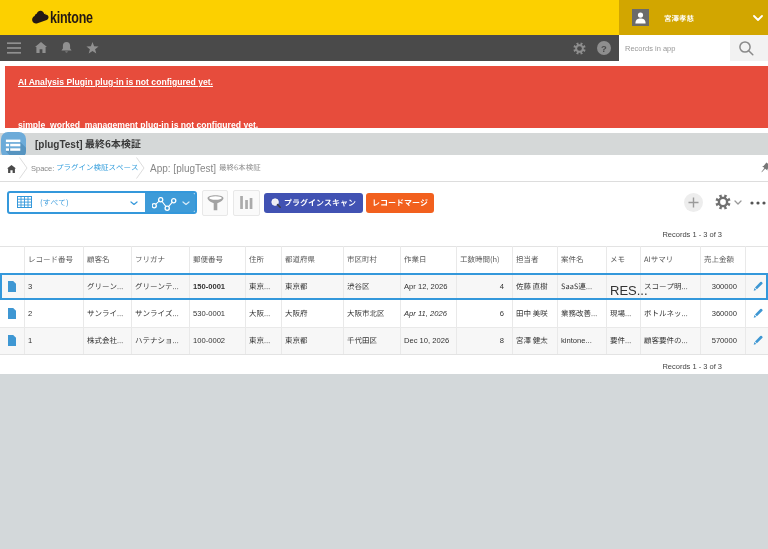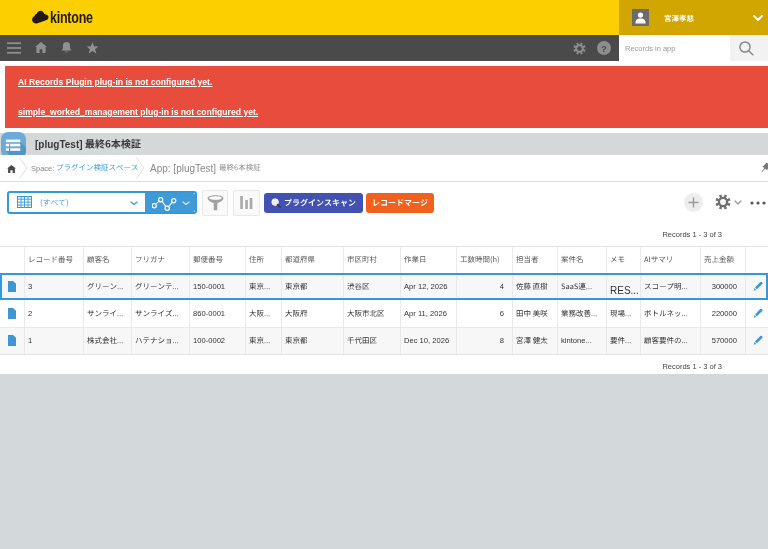--- a/index.html
+++ b/index.html
@@ -81,23 +81,23 @@
   </div>
 <div class="abs" style="left:730px;top:35px;width:38px;height:26px;background:#F2F2F2"></div>
 <div style="position:absolute;left:739px;top:41px;">
     <svg width="15" height="15" viewBox="0 0 15 15">
 <circle cx="6.0" cy="6.0" r="5.1" fill="none" stroke="#8A8A8A" stroke-width="1.5"></circle>
 <path d="M9.7 9.7 L13.8 13.8" stroke="#8A8A8A" stroke-width="1.5" stroke-linecap="round"></path>
     </svg>
   </div>
 <div class="abs" style="left:4.5px;top:65.5px;width:763.5px;height:62px;background:#E74C3C"></div>
 <div style="position:absolute;left:18px;top:77px;">
-    <div style="font-size:8.6px;font-weight:bold;color:#fff;text-decoration:underline">AI Records Plugin plug-in is not configured yet.</div>
-  </div>
-<div style="position:absolute;left:18px;top:107px;">
+    <div style="font-size:8.6px;font-weight:bold;color:#fff;text-decoration:underline">AI Analysis Plugin plug-in is not configured yet.</div>
+  </div>
+<div style="position:absolute;left:18px;top:120px;">
     <div style="font-size:8.6px;font-weight:bold;color:#fff;text-decoration:underline">simple_worked_management plug-in is not configured yet.</div>
   </div>
 <div class="abs" style="left:0;top:133px;width:768px;height:22px;background:#D5D8D8"></div>
 <div style="position:absolute;left:1px;top:131.5px;">
     <svg width="25" height="26" viewBox="0 0 25 26">
 <defs>
         <clipPath id="aic">
           <rect width="25" height="26" rx="7" ry="7"></rect>
         </clipPath>
       </defs>
@@ -381,21 +381,21 @@
       </svg>
     </div>
   </div>
 <div style="position:absolute;left:135px;top:273px;">
     <div class="flex" style="height:27px">
       <svg width="44.3" height="9.4" viewBox="0 0 44.3 9.4" style="display:block">
         <path transform="translate(0,7.12)" d="M5.7 -6.0 5.3 -5.8C5.5 -5.5 5.8 -5.1 5.9 -4.8L6.4 -5.0C6.2 -5.3 5.9 -5.7 5.7 -6.0ZM6.6 -6.3 6.2 -6.1C6.4 -5.8 6.6 -5.4 6.8 -5.1L7.2 -5.3C7.0 -5.6 6.8 -6.0 6.6 -6.3ZM3.7 -5.6 3.0 -5.9C3.0 -5.7 2.9 -5.4 2.8 -5.3C2.5 -4.6 1.7 -3.5 0.4 -2.7L1.0 -2.4C1.8 -2.9 2.4 -3.6 2.9 -4.2H5.4C5.2 -3.5 4.8 -2.5 4.2 -1.9C3.5 -1.1 2.6 -0.4 1.2 0.0L1.7 0.5C3.1 -0.0 4.0 -0.7 4.7 -1.5C5.4 -2.3 5.9 -3.4 6.1 -4.1C6.1 -4.2 6.2 -4.4 6.2 -4.5L5.7 -4.8C5.6 -4.8 5.5 -4.7 5.2 -4.7H3.2L3.4 -5.1C3.5 -5.2 3.6 -5.4 3.7 -5.6Z M13.3 -5.7H12.6C12.6 -5.5 12.7 -5.3 12.7 -5.0C12.7 -4.8 12.7 -4.1 12.7 -3.9C12.7 -2.4 12.6 -1.8 12.0 -1.2C11.6 -0.7 10.9 -0.4 10.2 -0.2L10.7 0.3C11.3 0.1 12.0 -0.2 12.5 -0.8C13.1 -1.4 13.3 -2.0 13.3 -3.8C13.3 -4.1 13.3 -4.7 13.3 -5.0C13.3 -5.3 13.3 -5.5 13.3 -5.7ZM9.8 -5.6H9.2C9.2 -5.5 9.2 -5.2 9.2 -5.1C9.2 -4.9 9.2 -2.9 9.2 -2.6C9.2 -2.4 9.2 -2.1 9.2 -2.0H9.8C9.8 -2.2 9.8 -2.4 9.8 -2.6C9.8 -2.9 9.8 -4.9 9.8 -5.1C9.8 -5.3 9.8 -5.5 9.8 -5.6Z M15.8 -3.2V-2.5C16.0 -2.5 16.4 -2.5 16.8 -2.5C17.4 -2.5 20.4 -2.5 20.9 -2.5C21.3 -2.5 21.6 -2.5 21.7 -2.5V-3.2C21.6 -3.2 21.3 -3.2 20.9 -3.2C20.4 -3.2 17.4 -3.2 16.8 -3.2C16.4 -3.2 16.0 -3.2 15.8 -3.2Z M24.2 -5.5 23.8 -5.0C24.3 -4.7 25.3 -3.9 25.6 -3.5L26.1 -3.9C25.7 -4.4 24.7 -5.1 24.2 -5.5ZM23.6 -0.5 24.0 0.1C25.2 -0.1 26.2 -0.5 26.9 -1.0C28.0 -1.7 28.9 -2.8 29.4 -3.7L29.1 -4.3C28.6 -3.4 27.7 -2.3 26.6 -1.6C25.8 -1.1 24.9 -0.7 23.6 -0.5Z M31.6 -5.5V-4.9C31.8 -4.9 32.0 -5.0 32.3 -5.0C32.7 -5.0 34.9 -5.0 35.3 -5.0C35.5 -5.0 35.8 -4.9 36.0 -4.9V-5.5C35.8 -5.5 35.5 -5.5 35.3 -5.5C34.9 -5.5 32.7 -5.5 32.3 -5.5C32.0 -5.5 31.8 -5.5 31.6 -5.5ZM30.7 -3.7V-3.0C30.9 -3.1 31.1 -3.1 31.4 -3.1H33.6C33.6 -2.4 33.5 -1.7 33.2 -1.2C32.9 -0.7 32.3 -0.3 31.8 -0.1L32.3 0.4C33.0 0.0 33.5 -0.5 33.8 -1.0C34.1 -1.6 34.2 -2.2 34.2 -3.1H36.3C36.5 -3.1 36.7 -3.1 36.9 -3.0V-3.7C36.7 -3.6 36.4 -3.6 36.3 -3.6C35.9 -3.6 31.8 -3.6 31.4 -3.6C31.1 -3.6 30.9 -3.6 30.7 -3.7Z M38.5 0.1C38.8 0.1 39.0 -0.1 39.0 -0.4C39.0 -0.7 38.8 -0.9 38.5 -0.9C38.3 -0.9 38.0 -0.7 38.0 -0.4C38.0 -0.1 38.3 0.1 38.5 0.1Z M40.6 0.1C40.9 0.1 41.1 -0.1 41.1 -0.4C41.1 -0.7 40.9 -0.9 40.6 -0.9C40.4 -0.9 40.1 -0.7 40.1 -0.4C40.1 -0.1 40.4 0.1 40.6 0.1Z M42.7 0.1C43.0 0.1 43.2 -0.1 43.2 -0.4C43.2 -0.7 43.0 -0.9 42.7 -0.9C42.4 -0.9 42.2 -0.7 42.2 -0.4C42.2 -0.1 42.4 0.1 42.7 0.1Z" fill="#333"></path>
       </svg>
     </div>
   </div>
-<div style="position:absolute;left:193px;top:273px;">
+<div style="position:absolute;left:193px;top:273px;font-weight:bold;">
     <div class="flex" style="height:27px;font-size:7.6px;color:#333">150-0001</div>
   </div>
 <div style="position:absolute;left:249px;top:273px;">
     <div class="flex" style="height:27px">
       <svg width="21.8" height="9.4" viewBox="0 0 21.8 9.4" style="display:block">
         <path transform="translate(0,7.12)" d="M1.1 -4.4V-1.7H3.0C2.3 -1.0 1.2 -0.3 0.3 0.0C0.4 0.1 0.6 0.3 0.7 0.5C1.7 0.1 2.7 -0.6 3.4 -1.4V0.6H4.0V-1.5C4.7 -0.6 5.8 0.1 6.8 0.5C6.9 0.3 7.1 0.1 7.2 0.0C6.3 -0.3 5.2 -1.0 4.5 -1.7H6.4V-4.4H4.0V-5.1H7.0V-5.6H4.0V-6.3H3.4V-5.6H0.5V-5.1H3.4V-4.4ZM1.7 -2.8H3.4V-2.1H1.7ZM4.0 -2.8H5.9V-2.1H4.0ZM1.7 -4.0H3.4V-3.3H1.7ZM4.0 -4.0H5.9V-3.3H4.0Z M9.5 -3.7H13.1V-2.5H9.5ZM12.7 -1.3C13.2 -0.8 13.8 -0.1 14.0 0.4L14.6 0.1C14.3 -0.4 13.7 -1.0 13.2 -1.5ZM9.2 -1.5C8.9 -1.0 8.4 -0.4 7.8 -0.0C8.0 0.1 8.2 0.2 8.3 0.3C8.9 -0.1 9.4 -0.8 9.8 -1.4ZM10.9 -6.3V-5.4H8.0V-4.9H14.5V-5.4H11.5V-6.3ZM8.9 -4.2V-2.0H10.9V-0.1C10.9 0.0 10.9 0.1 10.8 0.1C10.6 0.1 10.2 0.1 9.7 0.1C9.7 0.2 9.8 0.4 9.8 0.6C10.5 0.6 10.9 0.6 11.2 0.5C11.5 0.4 11.5 0.3 11.5 -0.1V-2.0H13.7V-4.2Z M16.0 0.1C16.3 0.1 16.5 -0.1 16.5 -0.4C16.5 -0.7 16.3 -0.9 16.0 -0.9C15.8 -0.9 15.5 -0.7 15.5 -0.4C15.5 -0.1 15.8 0.1 16.0 0.1Z M18.1 0.1C18.4 0.1 18.6 -0.1 18.6 -0.4C18.6 -0.7 18.4 -0.9 18.1 -0.9C17.9 -0.9 17.6 -0.7 17.6 -0.4C17.6 -0.1 17.9 0.1 18.1 0.1Z M20.2 0.1C20.5 0.1 20.7 -0.1 20.7 -0.4C20.7 -0.7 20.5 -0.9 20.2 -0.9C19.9 -0.9 19.7 -0.7 19.7 -0.4C19.7 -0.1 19.9 0.1 20.2 0.1Z" fill="#333"></path>
       </svg>
     </div>
   </div>
 <div style="position:absolute;left:285px;top:273px;">
@@ -426,21 +426,21 @@
     </div>
   </div>
 <div style="position:absolute;left:561px;top:273px;">
     <div class="flex" style="height:27px">
       <svg width="31.6" height="9.4" viewBox="0 0 31.6 9.4" style="display:block">
         <path transform="translate(0,7.12)" d="M2.3 0.1C3.4 0.1 4.1 -0.6 4.1 -1.5C4.1 -2.3 3.7 -2.7 3.0 -2.9L2.2 -3.3C1.8 -3.4 1.3 -3.7 1.3 -4.2C1.3 -4.7 1.7 -5.0 2.3 -5.0C2.9 -5.0 3.3 -4.8 3.6 -4.5L4.0 -4.9C3.6 -5.3 3.0 -5.6 2.3 -5.6C1.3 -5.6 0.6 -5.0 0.6 -4.1C0.6 -3.3 1.2 -2.9 1.7 -2.7L2.5 -2.4C3.0 -2.2 3.4 -2.0 3.4 -1.4C3.4 -0.9 3.0 -0.5 2.3 -0.5C1.7 -0.5 1.2 -0.8 0.8 -1.2L0.4 -0.7C0.8 -0.2 1.5 0.1 2.3 0.1Z M6.1 0.1C6.6 0.1 7.1 -0.2 7.4 -0.5H7.5L7.5 0.0H8.1V-2.5C8.1 -3.5 7.7 -4.2 6.7 -4.2C6.0 -4.2 5.5 -3.9 5.1 -3.6L5.3 -3.2C5.7 -3.4 6.1 -3.6 6.6 -3.6C7.2 -3.6 7.4 -3.1 7.4 -2.6C5.7 -2.4 4.9 -1.9 4.9 -1.1C4.9 -0.3 5.4 0.1 6.1 0.1ZM6.3 -0.5C5.9 -0.5 5.6 -0.6 5.6 -1.1C5.6 -1.6 6.0 -2.0 7.4 -2.1V-1.0C7.0 -0.6 6.7 -0.5 6.3 -0.5Z M10.3 0.1C10.8 0.1 11.3 -0.2 11.7 -0.5H11.7L11.8 0.0H12.3V-2.5C12.3 -3.5 11.9 -4.2 10.9 -4.2C10.2 -4.2 9.7 -3.9 9.3 -3.6L9.6 -3.2C9.9 -3.4 10.3 -3.6 10.8 -3.6C11.5 -3.6 11.6 -3.1 11.6 -2.6C9.9 -2.4 9.1 -1.9 9.1 -1.1C9.1 -0.3 9.6 0.1 10.3 0.1ZM10.5 -0.5C10.1 -0.5 9.8 -0.6 9.8 -1.1C9.8 -1.6 10.3 -2.0 11.6 -2.1V-1.0C11.2 -0.6 10.9 -0.5 10.5 -0.5Z M15.2 0.1C16.3 0.1 17.1 -0.6 17.1 -1.5C17.1 -2.3 16.6 -2.7 15.9 -2.9L15.1 -3.3C14.7 -3.4 14.2 -3.7 14.2 -4.2C14.2 -4.7 14.6 -5.0 15.3 -5.0C15.8 -5.0 16.2 -4.8 16.5 -4.5L16.9 -4.9C16.5 -5.3 15.9 -5.6 15.3 -5.6C14.3 -5.6 13.5 -5.0 13.5 -4.1C13.5 -3.3 14.1 -2.9 14.6 -2.7L15.4 -2.4C16.0 -2.2 16.4 -2.0 16.4 -1.4C16.4 -0.9 15.9 -0.5 15.2 -0.5C14.6 -0.5 14.1 -0.8 13.7 -1.2L13.3 -0.7C13.7 -0.2 14.4 0.1 15.2 0.1Z M17.8 -5.8C18.3 -5.4 18.8 -4.9 19.0 -4.5L19.4 -4.9C19.2 -5.2 18.7 -5.8 18.2 -6.1ZM19.2 -3.3H17.7V-2.8H18.7V-0.9C18.3 -0.6 18.0 -0.2 17.7 -0.0L17.9 0.5C18.3 0.2 18.7 -0.1 19.0 -0.4C19.5 0.2 20.1 0.4 21.1 0.5C22.0 0.5 23.6 0.5 24.4 0.4C24.4 0.3 24.5 0.0 24.6 -0.1C23.7 -0.1 22.0 -0.0 21.1 -0.1C20.2 -0.1 19.6 -0.4 19.2 -0.9ZM20.0 -4.6V-2.2H21.7V-1.7H19.5V-1.2H21.7V-0.3H22.2V-1.2H24.5V-1.7H22.2V-2.2H24.0V-4.6H22.2V-5.2H24.4V-5.6H22.2V-6.3H21.7V-5.6H19.7V-5.2H21.7V-4.6ZM20.5 -3.2H21.7V-2.6H20.5ZM22.2 -3.2H23.4V-2.6H22.2ZM20.5 -4.2H21.7V-3.6H20.5ZM22.2 -4.2H23.4V-3.6H22.2Z M25.9 0.1C26.2 0.1 26.4 -0.1 26.4 -0.4C26.4 -0.7 26.2 -0.9 25.9 -0.9C25.6 -0.9 25.4 -0.7 25.4 -0.4C25.4 -0.1 25.6 0.1 25.9 0.1Z M28.0 0.1C28.3 0.1 28.5 -0.1 28.5 -0.4C28.5 -0.7 28.3 -0.9 28.0 -0.9C27.7 -0.9 27.5 -0.7 27.5 -0.4C27.5 -0.1 27.7 0.1 28.0 0.1Z M30.1 0.1C30.4 0.1 30.6 -0.1 30.6 -0.4C30.6 -0.7 30.4 -0.9 30.1 -0.9C29.8 -0.9 29.6 -0.7 29.6 -0.4C29.6 -0.1 29.8 0.1 30.1 0.1Z" fill="#333"></path>
       </svg>
     </div>
   </div>
 <div style="position:absolute;left:610px;top:273px;">
-    <div class="flex" style="height:35px;font-size:10px;color:#333">RES...</div>
+    <div class="flex" style="height:35px;font-size:13px;color:#333">RES...</div>
   </div>
 <div style="position:absolute;left:644px;top:273px;">
     <div class="flex" style="height:27px">
       <svg width="44.3" height="9.4" viewBox="0 0 44.3 9.4" style="display:block">
         <path transform="translate(0,7.12)" d="M6.0 -5.0 5.6 -5.3C5.5 -5.3 5.3 -5.2 5.1 -5.2C4.8 -5.2 2.5 -5.2 2.2 -5.2C1.9 -5.2 1.5 -5.3 1.4 -5.3V-4.6C1.5 -4.6 1.9 -4.6 2.2 -4.6C2.4 -4.6 4.8 -4.6 5.1 -4.6C4.9 -4.0 4.3 -3.1 3.8 -2.6C3.1 -1.7 2.0 -0.8 0.8 -0.3L1.2 0.2C2.3 -0.3 3.4 -1.2 4.2 -2.0C4.9 -1.3 5.7 -0.5 6.2 0.2L6.7 -0.2C6.3 -0.8 5.3 -1.8 4.6 -2.5C5.1 -3.2 5.6 -4.0 5.8 -4.7C5.9 -4.8 6.0 -5.0 6.0 -5.0Z M8.7 -1.0V-0.3C8.9 -0.3 9.2 -0.4 9.5 -0.4H13.2L13.2 0.1H13.9C13.9 -0.1 13.8 -0.4 13.8 -0.7V-4.5C13.8 -4.7 13.9 -4.9 13.9 -5.1C13.7 -5.1 13.5 -5.1 13.3 -5.1H9.6C9.4 -5.1 9.0 -5.1 8.8 -5.1V-4.5C9.0 -4.5 9.3 -4.5 9.6 -4.5H13.2V-1.0H9.5C9.2 -1.0 8.9 -1.0 8.7 -1.0Z M15.8 -3.2V-2.5C16.0 -2.5 16.4 -2.5 16.8 -2.5C17.4 -2.5 20.4 -2.5 20.9 -2.5C21.3 -2.5 21.6 -2.5 21.7 -2.5V-3.2C21.6 -3.2 21.3 -3.2 20.9 -3.2C20.4 -3.2 17.4 -3.2 16.8 -3.2C16.4 -3.2 16.0 -3.2 15.8 -3.2Z M28.5 -5.4C28.5 -5.7 28.8 -5.9 29.0 -5.9C29.3 -5.9 29.5 -5.7 29.5 -5.4C29.5 -5.1 29.3 -4.9 29.0 -4.9C28.8 -4.9 28.5 -5.1 28.5 -5.4ZM28.2 -5.4C28.2 -5.3 28.2 -5.2 28.2 -5.1L28.0 -5.1C27.6 -5.1 24.7 -5.1 24.2 -5.1C24.0 -5.1 23.7 -5.2 23.5 -5.2V-4.5C23.7 -4.5 23.9 -4.5 24.2 -4.5C24.7 -4.5 27.6 -4.5 28.1 -4.5C28.0 -3.8 27.6 -2.8 27.1 -2.1C26.5 -1.3 25.6 -0.7 24.1 -0.3L24.7 0.3C26.0 -0.2 26.9 -0.9 27.6 -1.7C28.2 -2.5 28.6 -3.7 28.7 -4.5L28.7 -4.6C28.8 -4.6 28.9 -4.5 29.0 -4.5C29.5 -4.5 29.9 -4.9 29.9 -5.4C29.9 -5.8 29.5 -6.2 29.0 -6.2C28.6 -6.2 28.2 -5.8 28.2 -5.4Z M32.5 -3.4V-1.9H31.1V-3.4ZM32.5 -3.9H31.1V-5.3H32.5ZM30.6 -5.8V-0.7H31.1V-1.4H33.1V-5.8ZM36.4 -5.5V-4.2H34.3V-5.5ZM33.8 -6.0V-3.3C33.8 -2.1 33.6 -0.7 32.4 0.3C32.5 0.3 32.7 0.5 32.8 0.7C33.6 -0.0 34.0 -0.9 34.2 -1.8H36.4V-0.1C36.4 -0.0 36.4 0.0 36.2 0.0C36.1 0.0 35.6 0.1 35.1 0.0C35.2 0.2 35.3 0.4 35.3 0.6C36.0 0.6 36.4 0.6 36.6 0.5C36.9 0.4 37.0 0.2 37.0 -0.1V-6.0ZM36.4 -3.6V-2.3H34.3C34.3 -2.7 34.3 -3.0 34.3 -3.3V-3.6Z M38.5 0.1C38.8 0.1 39.0 -0.1 39.0 -0.4C39.0 -0.7 38.8 -0.9 38.5 -0.9C38.3 -0.9 38.0 -0.7 38.0 -0.4C38.0 -0.1 38.3 0.1 38.5 0.1Z M40.6 0.1C40.9 0.1 41.1 -0.1 41.1 -0.4C41.1 -0.7 40.9 -0.9 40.6 -0.9C40.4 -0.9 40.1 -0.7 40.1 -0.4C40.1 -0.1 40.4 0.1 40.6 0.1Z M42.7 0.1C43.0 0.1 43.2 -0.1 43.2 -0.4C43.2 -0.7 43.0 -0.9 42.7 -0.9C42.4 -0.9 42.2 -0.7 42.2 -0.4C42.2 -0.1 42.4 0.1 42.7 0.1Z" fill="#333"></path>
       </svg>
     </div>
   </div>
 <div class="abs" style="right:31px;top:273px">
     <div class="flex" style="height:27px;font-size:7.6px;color:#333">300000</div>
@@ -467,21 +467,21 @@
     </div>
   </div>
 <div style="position:absolute;left:135px;top:300px;">
     <div class="flex" style="height:27px">
       <svg width="44.3" height="9.4" viewBox="0 0 44.3 9.4" style="display:block">
         <path transform="translate(0,7.12)" d="M0.5 -4.3V-3.7C0.6 -3.7 0.9 -3.7 1.3 -3.7H2.1V-2.5C2.1 -2.2 2.0 -1.9 2.0 -1.8H2.7C2.7 -1.9 2.7 -2.2 2.7 -2.5V-3.7H4.8V-3.4C4.8 -1.3 4.1 -0.7 2.8 -0.1L3.3 0.3C5.0 -0.4 5.4 -1.4 5.4 -3.4V-3.7H6.2C6.6 -3.7 6.8 -3.7 6.9 -3.7V-4.3C6.8 -4.3 6.6 -4.3 6.2 -4.3H5.4V-5.2C5.4 -5.5 5.4 -5.8 5.4 -5.8H4.8C4.8 -5.8 4.8 -5.5 4.8 -5.2V-4.3H2.7V-5.2C2.7 -5.5 2.7 -5.7 2.7 -5.8H2.0C2.1 -5.6 2.1 -5.4 2.1 -5.2V-4.3H1.3C0.9 -4.3 0.6 -4.3 0.5 -4.3Z M9.2 -5.5 8.8 -5.0C9.3 -4.7 10.3 -3.9 10.6 -3.5L11.1 -3.9C10.7 -4.4 9.7 -5.1 9.2 -5.5ZM8.6 -0.5 9.0 0.1C10.2 -0.1 11.2 -0.5 11.9 -1.0C13.0 -1.7 13.9 -2.8 14.4 -3.7L14.1 -4.3C13.6 -3.4 12.7 -2.3 11.6 -1.6C10.8 -1.1 9.9 -0.7 8.6 -0.5Z M16.7 -5.6V-5.0C16.9 -5.0 17.2 -5.0 17.4 -5.0C17.8 -5.0 19.9 -5.0 20.3 -5.0C20.6 -5.0 20.9 -5.0 21.0 -5.0V-5.6C20.9 -5.6 20.6 -5.5 20.4 -5.5C19.9 -5.5 17.8 -5.5 17.4 -5.5C17.2 -5.5 16.9 -5.6 16.7 -5.6ZM21.6 -3.6 21.2 -3.9C21.1 -3.8 20.9 -3.8 20.7 -3.8C20.4 -3.8 17.2 -3.8 16.8 -3.8C16.6 -3.8 16.3 -3.8 16.1 -3.9V-3.2C16.3 -3.2 16.6 -3.3 16.8 -3.3C17.2 -3.3 20.4 -3.3 20.8 -3.3C20.6 -2.7 20.3 -2.1 19.9 -1.6C19.2 -0.9 18.3 -0.4 17.2 -0.2L17.7 0.3C18.7 0.0 19.6 -0.4 20.4 -1.3C20.9 -1.9 21.3 -2.6 21.5 -3.4C21.5 -3.4 21.5 -3.5 21.6 -3.6Z M23.1 -2.7 23.4 -2.1C24.5 -2.4 25.5 -2.9 26.3 -3.3V-0.6C26.3 -0.3 26.3 0.1 26.3 0.2H27.0C27.0 0.1 26.9 -0.3 26.9 -0.6V-3.7C27.7 -4.2 28.4 -4.8 29.0 -5.4L28.5 -5.9C28.0 -5.2 27.2 -4.6 26.4 -4.1C25.6 -3.6 24.4 -3.1 23.1 -2.7Z M35.7 -6.1 35.3 -5.9C35.5 -5.6 35.7 -5.2 35.9 -4.9L36.3 -5.1C36.1 -5.4 35.9 -5.8 35.7 -6.1ZM36.5 -6.4 36.1 -6.2C36.3 -5.9 36.6 -5.5 36.8 -5.2L37.2 -5.3C37.0 -5.6 36.7 -6.1 36.5 -6.4ZM35.9 -4.9 35.5 -5.2C35.3 -5.1 35.2 -5.1 34.9 -5.1C34.6 -5.1 32.3 -5.1 32.0 -5.1C31.8 -5.1 31.4 -5.1 31.3 -5.2V-4.5C31.3 -4.5 31.7 -4.5 32.0 -4.5C32.3 -4.5 34.7 -4.5 34.9 -4.5C34.7 -3.9 34.2 -3.0 33.7 -2.4C32.9 -1.6 31.8 -0.7 30.6 -0.2L31.1 0.3C32.2 -0.2 33.2 -1.0 34.0 -1.9C34.8 -1.2 35.6 -0.3 36.1 0.3L36.6 -0.1C36.1 -0.7 35.2 -1.7 34.4 -2.4C34.9 -3.0 35.4 -3.9 35.7 -4.6C35.7 -4.7 35.8 -4.8 35.9 -4.9Z M38.5 0.1C38.8 0.1 39.0 -0.1 39.0 -0.4C39.0 -0.7 38.8 -0.9 38.5 -0.9C38.3 -0.9 38.0 -0.7 38.0 -0.4C38.0 -0.1 38.3 0.1 38.5 0.1Z M40.6 0.1C40.9 0.1 41.1 -0.1 41.1 -0.4C41.1 -0.7 40.9 -0.9 40.6 -0.9C40.4 -0.9 40.1 -0.7 40.1 -0.4C40.1 -0.1 40.4 0.1 40.6 0.1Z M42.7 0.1C43.0 0.1 43.2 -0.1 43.2 -0.4C43.2 -0.7 43.0 -0.9 42.7 -0.9C42.4 -0.9 42.2 -0.7 42.2 -0.4C42.2 -0.1 42.4 0.1 42.7 0.1Z" fill="#333"></path>
       </svg>
     </div>
   </div>
 <div style="position:absolute;left:193px;top:300px;">
-    <div class="flex" style="height:27px;font-size:7.6px;color:#333">860-0001</div>
+    <div class="flex" style="height:27px;font-size:7.6px;color:#333">530-0001</div>
   </div>
 <div style="position:absolute;left:249px;top:300px;">
     <div class="flex" style="height:27px">
       <svg width="21.8" height="9.4" viewBox="0 0 21.8 9.4" style="display:block">
         <path transform="translate(0,7.12)" d="M3.5 -6.3C3.4 -5.7 3.5 -4.9 3.3 -4.1H0.5V-3.6H3.2C2.9 -2.1 2.2 -0.7 0.3 0.1C0.5 0.2 0.7 0.4 0.8 0.6C2.6 -0.3 3.4 -1.7 3.8 -3.1C4.3 -1.4 5.3 -0.1 6.8 0.6C6.9 0.4 7.0 0.2 7.2 0.1C5.7 -0.5 4.7 -1.9 4.2 -3.6H7.1V-4.1H3.9C4.0 -4.9 4.1 -5.7 4.1 -6.3Z M10.8 -5.9V-3.7C10.8 -2.5 10.7 -0.9 9.8 0.3C9.9 0.3 10.1 0.5 10.2 0.6C11.1 -0.5 11.3 -2.1 11.3 -3.4H11.3C11.6 -2.4 12.0 -1.6 12.5 -0.9C12.0 -0.4 11.5 -0.1 10.9 0.1C11.0 0.3 11.2 0.5 11.2 0.6C11.8 0.3 12.4 -0.0 12.8 -0.5C13.3 -0.0 13.8 0.3 14.4 0.6C14.5 0.4 14.6 0.2 14.8 0.1C14.2 -0.1 13.6 -0.5 13.2 -0.9C13.8 -1.6 14.2 -2.6 14.4 -3.8L14.0 -3.9L13.9 -3.9H11.3V-5.3H14.6V-5.9ZM13.8 -3.4C13.6 -2.6 13.3 -1.9 12.8 -1.3C12.4 -1.9 12.1 -2.6 11.8 -3.4ZM8.1 -6.0V0.6H8.6V-5.5H9.6C9.4 -5.0 9.2 -4.3 9.0 -3.7C9.5 -3.1 9.7 -2.6 9.7 -2.2C9.7 -2.0 9.6 -1.8 9.5 -1.7C9.5 -1.7 9.4 -1.7 9.3 -1.6C9.2 -1.6 9.0 -1.6 8.8 -1.7C8.9 -1.5 9.0 -1.3 9.0 -1.2C9.2 -1.2 9.3 -1.2 9.5 -1.2C9.6 -1.2 9.8 -1.2 9.9 -1.3C10.1 -1.5 10.2 -1.8 10.2 -2.2C10.2 -2.6 10.1 -3.2 9.5 -3.8C9.8 -4.4 10.0 -5.2 10.3 -5.8L9.9 -6.0L9.8 -6.0Z M16.0 0.1C16.3 0.1 16.5 -0.1 16.5 -0.4C16.5 -0.7 16.3 -0.9 16.0 -0.9C15.8 -0.9 15.5 -0.7 15.5 -0.4C15.5 -0.1 15.8 0.1 16.0 0.1Z M18.1 0.1C18.4 0.1 18.6 -0.1 18.6 -0.4C18.6 -0.7 18.4 -0.9 18.1 -0.9C17.9 -0.9 17.6 -0.7 17.6 -0.4C17.6 -0.1 17.9 0.1 18.1 0.1Z M20.2 0.1C20.5 0.1 20.7 -0.1 20.7 -0.4C20.7 -0.7 20.5 -0.9 20.2 -0.9C19.9 -0.9 19.7 -0.7 19.7 -0.4C19.7 -0.1 19.9 0.1 20.2 0.1Z" fill="#333"></path>
       </svg>
     </div>
   </div>
 <div style="position:absolute;left:285px;top:300px;">
     <div class="flex" style="height:27px">
@@ -490,21 +490,21 @@
       </svg>
     </div>
   </div>
 <div style="position:absolute;left:347px;top:300px;">
     <div class="flex" style="height:27px">
       <svg width="38.0" height="9.4" viewBox="0 0 38.0 9.4" style="display:block">
         <path transform="translate(0,7.12)" d="M3.5 -6.3C3.4 -5.7 3.5 -4.9 3.3 -4.1H0.5V-3.6H3.2C2.9 -2.1 2.2 -0.7 0.3 0.1C0.5 0.2 0.7 0.4 0.8 0.6C2.6 -0.3 3.4 -1.7 3.8 -3.1C4.3 -1.4 5.3 -0.1 6.8 0.6C6.9 0.4 7.0 0.2 7.2 0.1C5.7 -0.5 4.7 -1.9 4.2 -3.6H7.1V-4.1H3.9C4.0 -4.9 4.1 -5.7 4.1 -6.3Z M10.8 -5.9V-3.7C10.8 -2.5 10.7 -0.9 9.8 0.3C9.9 0.3 10.1 0.5 10.2 0.6C11.1 -0.5 11.3 -2.1 11.3 -3.4H11.3C11.6 -2.4 12.0 -1.6 12.5 -0.9C12.0 -0.4 11.5 -0.1 10.9 0.1C11.0 0.3 11.2 0.5 11.2 0.6C11.8 0.3 12.4 -0.0 12.8 -0.5C13.3 -0.0 13.8 0.3 14.4 0.6C14.5 0.4 14.6 0.2 14.8 0.1C14.2 -0.1 13.6 -0.5 13.2 -0.9C13.8 -1.6 14.2 -2.6 14.4 -3.8L14.0 -3.9L13.9 -3.9H11.3V-5.3H14.6V-5.9ZM13.8 -3.4C13.6 -2.6 13.3 -1.9 12.8 -1.3C12.4 -1.9 12.1 -2.6 11.8 -3.4ZM8.1 -6.0V0.6H8.6V-5.5H9.6C9.4 -5.0 9.2 -4.3 9.0 -3.7C9.5 -3.1 9.7 -2.6 9.7 -2.2C9.7 -2.0 9.6 -1.8 9.5 -1.7C9.5 -1.7 9.4 -1.7 9.3 -1.6C9.2 -1.6 9.0 -1.6 8.8 -1.7C8.9 -1.5 9.0 -1.3 9.0 -1.2C9.2 -1.2 9.3 -1.2 9.5 -1.2C9.6 -1.2 9.8 -1.2 9.9 -1.3C10.1 -1.5 10.2 -1.8 10.2 -2.2C10.2 -2.6 10.1 -3.2 9.5 -3.8C9.8 -4.4 10.0 -5.2 10.3 -5.8L9.9 -6.0L9.8 -6.0Z M16.1 -3.7V-0.3H16.7V-3.1H18.4V0.6H19.0V-3.1H20.9V-1.1C20.9 -0.9 20.8 -0.9 20.7 -0.9C20.6 -0.9 20.1 -0.9 19.6 -0.9C19.7 -0.8 19.8 -0.5 19.8 -0.4C20.4 -0.4 20.9 -0.4 21.1 -0.5C21.4 -0.5 21.4 -0.7 21.4 -1.0V-3.7H19.0V-4.7H22.1V-5.3H19.0V-6.3H18.4V-5.3H15.4V-4.7H18.4V-3.7Z M22.8 -0.9 23.0 -0.4C23.6 -0.6 24.2 -0.9 24.9 -1.2V0.5H25.5V-6.2H24.9V-4.4H23.0V-3.8H24.9V-1.7C24.1 -1.4 23.3 -1.1 22.8 -0.9ZM29.2 -5.0C28.7 -4.6 28.0 -4.1 27.3 -3.7V-6.2H26.7V-0.6C26.7 0.2 26.9 0.4 27.7 0.4C27.8 0.4 28.7 0.4 28.9 0.4C29.6 0.4 29.7 -0.1 29.8 -1.4C29.6 -1.5 29.4 -1.6 29.3 -1.7C29.2 -0.4 29.2 -0.1 28.8 -0.1C28.6 -0.1 27.9 -0.1 27.7 -0.1C27.4 -0.1 27.3 -0.2 27.3 -0.6V-3.1C28.1 -3.5 29.0 -4.0 29.6 -4.5Z M32.0 -4.1C32.6 -3.8 33.2 -3.3 33.8 -2.9C33.2 -2.2 32.5 -1.6 31.7 -1.1C31.9 -1.0 32.1 -0.8 32.2 -0.7C32.9 -1.2 33.6 -1.8 34.2 -2.5C34.9 -2.0 35.4 -1.4 35.8 -1.0L36.2 -1.4C35.8 -1.9 35.2 -2.4 34.6 -2.9C35.1 -3.5 35.5 -4.2 35.9 -4.9L35.3 -5.0C35.0 -4.4 34.6 -3.8 34.2 -3.3C33.6 -3.7 33.0 -4.1 32.4 -4.5ZM30.7 -5.8V0.6H31.3V0.2H37.1V-0.4H31.3V-5.3H37.0V-5.8Z" fill="#333"></path>
       </svg>
     </div>
   </div>
-<div style="position:absolute;left:404px;top:300px;">
+<div style="position:absolute;left:404px;top:300px;font-style:italic;">
     <div class="flex" style="height:27px;font-size:7.6px;color:#333">Apr 11, 2026</div>
   </div>
 <div class="abs" style="right:264px;top:300px">
     <div class="flex" style="height:27px;font-size:7.6px;color:#333">6</div>
   </div>
 <div style="position:absolute;left:516px;top:300px;">
     <div class="flex" style="height:27px">
       <svg width="32.2" height="9.4" viewBox="0 0 32.2 9.4" style="display:block">
         <path transform="translate(0,7.12)" d="M0.7 -5.8V0.5H1.3V0.1H6.2V0.5H6.8V-5.8ZM1.3 -0.5V-2.6H3.4V-0.5ZM6.2 -0.5H4.0V-2.6H6.2ZM1.3 -3.2V-5.2H3.4V-3.2ZM6.2 -3.2H4.0V-5.2H6.2Z M10.9 -6.3V-5.0H8.2V-1.4H8.8V-1.9H10.9V0.6H11.5V-1.9H13.7V-1.4H14.3V-5.0H11.5V-6.3ZM8.8 -2.4V-4.4H10.9V-2.4ZM13.7 -2.4H11.5V-4.4H13.7Z M21.9 -6.3C21.7 -6.0 21.5 -5.6 21.2 -5.3L21.5 -5.2H19.3L19.5 -5.4C19.4 -5.6 19.1 -6.0 18.9 -6.3L18.4 -6.1C18.6 -5.9 18.8 -5.5 18.9 -5.2H17.4V-4.7H20.1V-4.1H17.8V-3.6H20.1V-3.0H17.1V-2.5H20.1C20.1 -2.2 20.0 -2.0 20.0 -1.8H17.1V-1.3H19.8C19.4 -0.6 18.6 -0.1 17.0 0.1C17.1 0.2 17.2 0.4 17.2 0.6C19.2 0.3 20.0 -0.3 20.4 -1.3H20.4C21.0 -0.2 22.0 0.4 23.6 0.6C23.7 0.4 23.8 0.2 23.9 0.1C22.5 -0.1 21.5 -0.5 21.0 -1.3H23.8V-1.8H20.6C20.6 -2.0 20.6 -2.3 20.7 -2.5H23.7V-3.0H20.7V-3.6H23.1V-4.1H20.7V-4.7H23.5V-5.2H21.8C22.0 -5.5 22.3 -5.8 22.5 -6.1Z M30.4 -6.3C30.2 -5.9 29.9 -5.3 29.7 -4.9L30.1 -4.7C30.4 -5.1 30.7 -5.6 30.9 -6.1ZM27.4 -6.0C27.7 -5.6 27.9 -5.0 28.1 -4.7H27.2V-4.1H28.8V-3.0V-2.8H27.0V-2.3H28.7C28.6 -1.4 28.1 -0.5 26.4 0.2C26.5 0.3 26.7 0.5 26.8 0.6C28.2 -0.0 28.9 -0.8 29.1 -1.6C29.5 -0.6 30.1 0.2 31.1 0.6C31.2 0.5 31.3 0.2 31.5 0.1C30.4 -0.2 29.8 -1.1 29.5 -2.3H31.4V-2.8H29.4V-3.0V-4.1H31.2V-4.7H28.1L28.6 -4.9C28.4 -5.3 28.1 -5.8 27.9 -6.2ZM24.7 -5.5V-0.8H25.3V-1.5H26.9V-5.5ZM25.3 -5.0H26.3V-2.0H25.3Z" fill="#333"></path>
       </svg>
@@ -525,21 +525,21 @@
     </div>
   </div>
 <div style="position:absolute;left:644px;top:300px;">
     <div class="flex" style="height:27px">
       <svg width="44.3" height="9.4" viewBox="0 0 44.3 9.4" style="display:block">
         <path transform="translate(0,7.12)" d="M5.6 -5.9 5.2 -5.8C5.4 -5.5 5.7 -5.0 5.8 -4.7L6.2 -4.9C6.1 -5.2 5.8 -5.7 5.6 -5.9ZM6.5 -6.1 6.1 -6.0C6.3 -5.7 6.6 -5.3 6.7 -5.0L7.1 -5.1C7.0 -5.4 6.7 -5.9 6.5 -6.1ZM2.4 -2.8 1.9 -3.0C1.6 -2.4 1.0 -1.5 0.5 -1.0L1.0 -0.7C1.4 -1.2 2.1 -2.1 2.4 -2.8ZM5.5 -3.0 5.0 -2.7C5.4 -2.3 6.0 -1.3 6.3 -0.7L6.8 -1.0C6.5 -1.6 5.9 -2.5 5.5 -3.0ZM0.7 -4.5V-3.9C0.9 -3.9 1.1 -3.9 1.3 -3.9H3.4V-3.9C3.4 -3.5 3.4 -0.9 3.4 -0.5C3.4 -0.3 3.3 -0.2 3.1 -0.2C2.9 -0.2 2.6 -0.3 2.3 -0.3L2.3 0.3C2.6 0.3 3.1 0.3 3.4 0.3C3.8 0.3 4.0 0.1 4.0 -0.3C4.0 -0.8 4.0 -3.2 4.0 -3.9V-3.9H6.0C6.2 -3.9 6.4 -3.9 6.6 -3.9V-4.5C6.4 -4.5 6.2 -4.5 6.0 -4.5H4.0V-5.2C4.0 -5.4 4.0 -5.7 4.1 -5.8H3.4C3.4 -5.7 3.4 -5.4 3.4 -5.2V-4.5H1.3C1.1 -4.5 0.9 -4.5 0.7 -4.5Z M10.0 -0.7C10.0 -0.4 10.0 -0.0 10.0 0.2H10.7C10.7 -0.0 10.7 -0.4 10.7 -0.7L10.7 -3.1C11.5 -2.9 12.8 -2.4 13.6 -1.9L13.9 -2.6C13.1 -3.0 11.6 -3.5 10.7 -3.8V-5.0C10.7 -5.2 10.7 -5.6 10.7 -5.8H10.0C10.0 -5.6 10.0 -5.2 10.0 -5.0C10.0 -4.4 10.0 -1.1 10.0 -0.7Z M18.9 -0.2 19.3 0.2C19.4 0.1 19.5 0.1 19.6 0.0C20.5 -0.4 21.5 -1.2 22.1 -2.1L21.8 -2.6C21.2 -1.7 20.3 -1.1 19.6 -0.7C19.6 -1.0 19.6 -4.6 19.6 -5.1C19.6 -5.4 19.6 -5.6 19.6 -5.6H18.9C18.9 -5.6 19.0 -5.4 19.0 -5.1C19.0 -4.6 19.0 -0.9 19.0 -0.6C19.0 -0.4 19.0 -0.3 18.9 -0.2ZM15.5 -0.2 16.1 0.2C16.7 -0.3 17.2 -1.1 17.4 -1.9C17.6 -2.6 17.6 -4.2 17.6 -5.1C17.6 -5.3 17.7 -5.5 17.7 -5.6H17.0C17.0 -5.4 17.0 -5.3 17.0 -5.1C17.0 -4.2 17.0 -2.7 16.8 -2.0C16.6 -1.3 16.1 -0.6 15.5 -0.2Z M29.1 -1.0 29.4 -1.5C28.7 -2.0 28.3 -2.2 27.6 -2.6L27.2 -2.2C28.0 -1.8 28.4 -1.5 29.1 -1.0ZM28.7 -4.5 28.3 -4.9C28.2 -4.9 28.0 -4.9 27.8 -4.9H26.6V-5.3C26.6 -5.6 26.6 -5.8 26.6 -6.0H26.0C26.0 -5.8 26.0 -5.6 26.0 -5.3V-4.9H24.5C24.3 -4.9 23.9 -4.9 23.6 -4.9V-4.3C23.9 -4.3 24.3 -4.3 24.5 -4.3C24.9 -4.3 27.3 -4.3 27.7 -4.3C27.4 -4.0 26.8 -3.4 26.1 -2.9C25.4 -2.5 24.5 -2.0 23.1 -1.7L23.5 -1.1C24.5 -1.4 25.3 -1.7 26.0 -2.1L26.0 -0.5C26.0 -0.2 26.0 0.1 25.9 0.3H26.6C26.6 0.1 26.6 -0.2 26.6 -0.5L26.6 -2.5C27.3 -3.0 27.9 -3.6 28.3 -4.1C28.4 -4.2 28.6 -4.4 28.7 -4.5Z M33.6 -4.3 33.1 -4.1C33.2 -3.8 33.6 -2.8 33.7 -2.5L34.2 -2.7C34.1 -3.0 33.8 -4.0 33.6 -4.3ZM36.3 -3.9 35.7 -4.1C35.6 -3.1 35.2 -2.2 34.7 -1.5C34.0 -0.8 33.1 -0.2 32.2 0.1L32.7 0.6C33.6 0.2 34.5 -0.3 35.2 -1.2C35.7 -1.9 36.0 -2.7 36.2 -3.5C36.3 -3.6 36.3 -3.7 36.3 -3.9ZM31.9 -3.9 31.3 -3.7C31.5 -3.5 31.9 -2.4 32.0 -2.0L32.6 -2.2C32.4 -2.6 32.0 -3.6 31.9 -3.9Z M38.5 0.1C38.8 0.1 39.0 -0.1 39.0 -0.4C39.0 -0.7 38.8 -0.9 38.5 -0.9C38.3 -0.9 38.0 -0.7 38.0 -0.4C38.0 -0.1 38.3 0.1 38.5 0.1Z M40.6 0.1C40.9 0.1 41.1 -0.1 41.1 -0.4C41.1 -0.7 40.9 -0.9 40.6 -0.9C40.4 -0.9 40.1 -0.7 40.1 -0.4C40.1 -0.1 40.4 0.1 40.6 0.1Z M42.7 0.1C43.0 0.1 43.2 -0.1 43.2 -0.4C43.2 -0.7 43.0 -0.9 42.7 -0.9C42.4 -0.9 42.2 -0.7 42.2 -0.4C42.2 -0.1 42.4 0.1 42.7 0.1Z" fill="#333"></path>
       </svg>
     </div>
   </div>
 <div class="abs" style="right:31px;top:300px">
-    <div class="flex" style="height:27px;font-size:7.6px;color:#333">220000</div>
+    <div class="flex" style="height:27px;font-size:7.6px;color:#333">360000</div>
   </div>
 <div style="position:absolute;left:751.5px;top:307.5px;">
     <svg width="11" height="12" viewBox="0 0 11 12">
 <path d="M3.0 6.4 L8.3 1.1 a1.05 1.05 0 0 1 1.5 0 l0.45 0.45 a1.05 1.05 0 0 1 0 1.5 L4.9 8.3 Z" fill="#3E97D3"></path>
 <path d="M2.5 7.1 L4.3 8.9 L1.7 9.7 Z" fill="#3E97D3"></path>
     </svg>
   </div>
 <div style="position:absolute;left:8px;top:335px;">
     <svg width="8" height="11" viewBox="0 0 8 11">
 <path d="M0 0 L5.2 0 L8 2.8 L8 11 L0 11 Z" fill="#3E97D3"></path>

